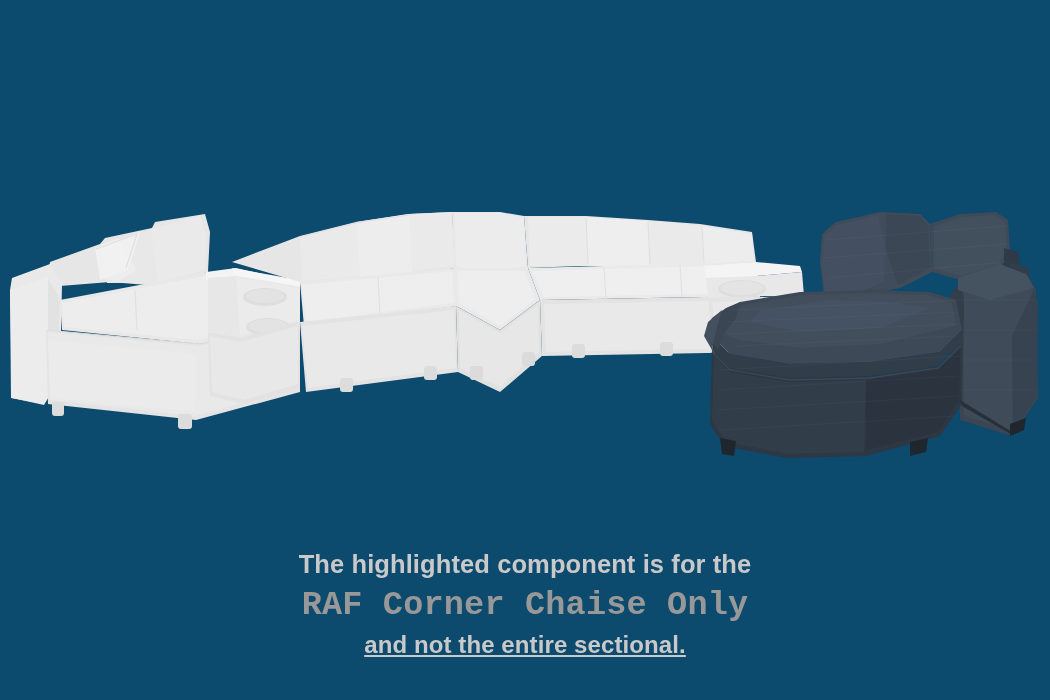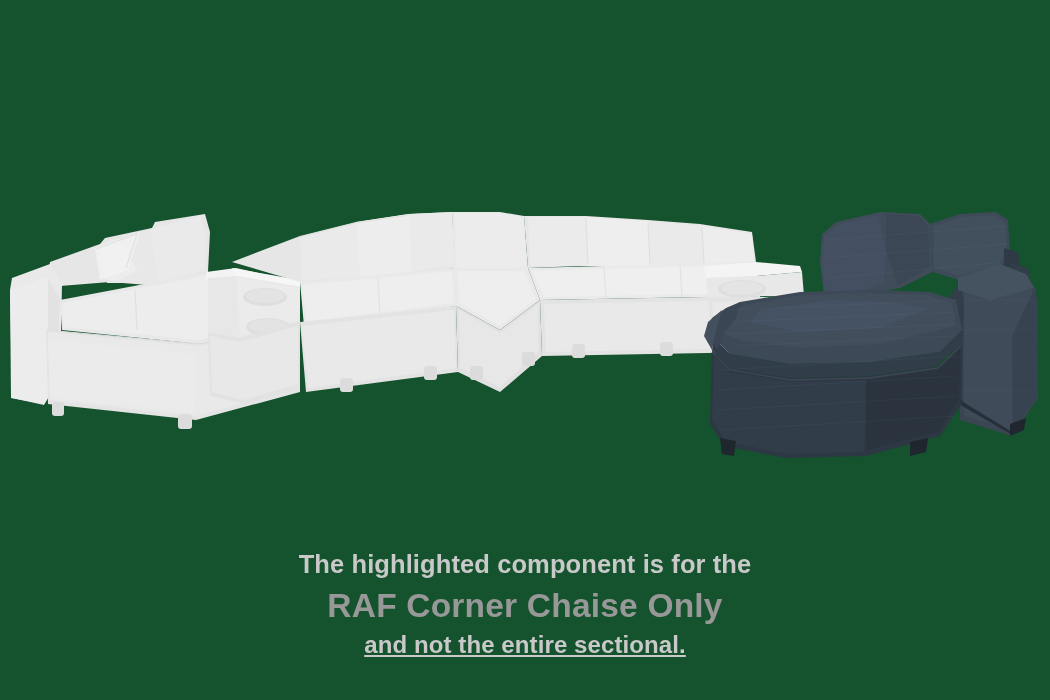--- a/index.html
+++ b/index.html
@@ -52,21 +52,21 @@
     letter-spacing: 0.2px;
     line-height: 1.3;
     margin-top: 3px;
     margin-bottom: 3px;
   }
   .cap-line-3 { font-size: 24px; }
 </style>
 </head>
 <body>
 
-<div id="stage" style="background: #14532d;">
+<div id="stage" style="background: #0c4a6e;">
 
   <div id="product-figure">
     <svg viewBox="0 0 1050 530" xmlns="http://www.w3.org/2000/svg">
 
       <g>
 
         <g>
 
           <path d="M48 277 L50 262 L100 244 L105 238 L152 228 L155 222 L205 214 L210 232 L208 272 L160 286 L110 282 L60 286 Z" fill="#e6e6e6"></path>
           <path d="M150 229 L200 216 L206 235 L205 270 L158 283 Z" fill="#eaeaea"></path>
@@ -242,17 +242,17 @@
           <path d="M962 390 L1036 390" stroke="#8fa0b4" stroke-width="0.6" fill="none"></path>
         </g>
 
       </g>
 
     </svg>
   </div>
 
   <div id="caption-block">
     <div class="cap-line-1" style="color: rgb(201, 201, 201);">The highlighted component is for the</div>
-    <div class="cap-line-2" style="color: rgb(152, 152, 152);">RAF Corner Chaise Only</div>
+    <div class="cap-line-2" style="color: rgb(152, 152, 152); font-family: Liberation Mono, monospace;">RAF Corner Chaise Only</div>
     <div class="cap-line-3" style="color: rgb(201, 201, 201); text-decoration: underline;">and not the entire sectional.</div>
   </div>
 
 </div>
 
 </body></html>

